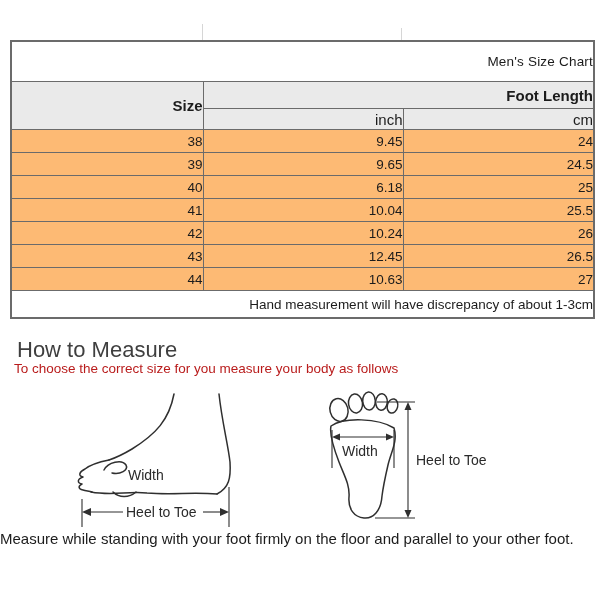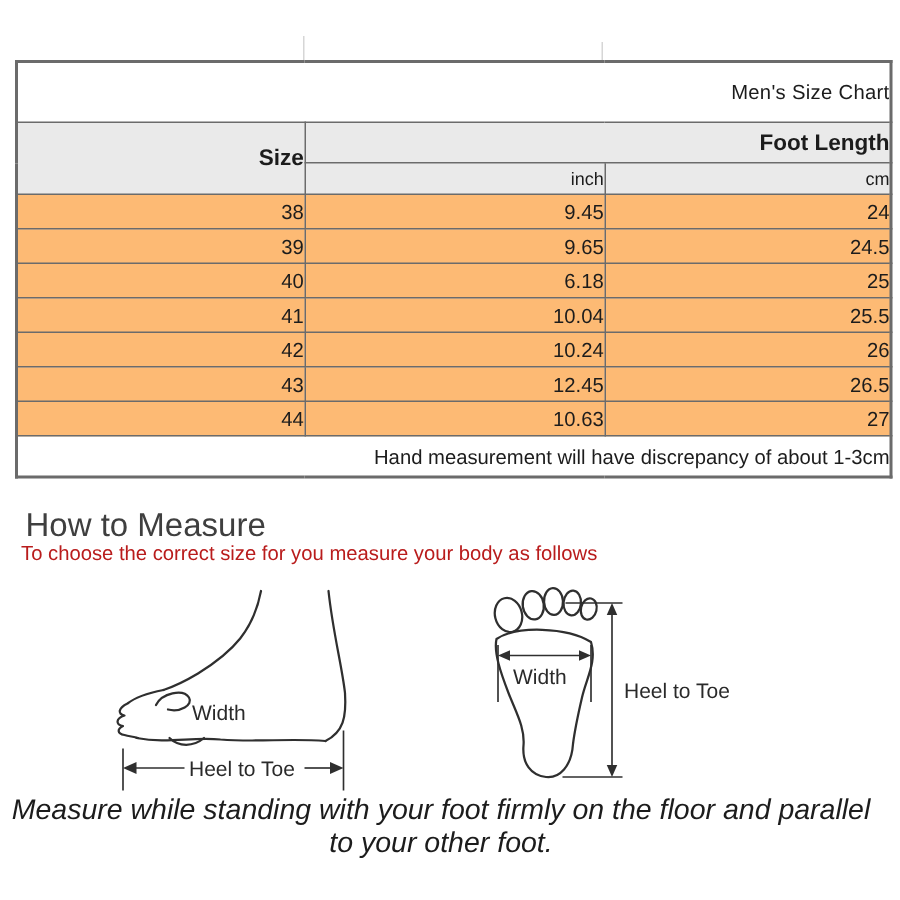--- a/index.html
+++ b/index.html
@@ -21,29 +21,29 @@
     border-collapse:collapse;table-layout:fixed;
     border:2px solid var(--border);
   }
   table.size-table td{
     border:1px solid var(--border);
     text-align:right;vertical-align:middle;padding:0;
     font-size:13.5px;color:var(--text);
   }
   td.title{height:39px;font-size:21px;background:#fff;letter-spacing:.2px;}
   tr.head-row1 td{height:26px;font-weight:bold;font-size:15px;background:var(--header-bg);}
-  tr.head-row2 td{height:20px;font-size:12px;background:var(--header-bg);font-weight:normal;}
+  tr.head-row2 td{height:20px;font-size:15px;background:var(--header-bg);font-weight:normal;}
   td.size-head{background:var(--header-bg);font-weight:bold;font-size:15px;}
   tr.data-row td{height:22px;background:#fdba74;}
   td.footnote{height:26px;background:#fff;}
 
   
   .htm-heading{position:absolute;left:17px;top:337px;font-size:22px;color:#3f3f3f;}
   .htm-sub{position:absolute;left:14px;top:361px;font-size:13.5px;color:#b91c1c;}
-  .caption{position:absolute;left:0;top:530px;width:588px;text-align:center;font-size:19px;color:var(--text);font-style:italic;}
+  .caption{position:absolute;left:0;top:530px;width:588px;font-size:15px;color:var(--text);}
 
   svg.diagram{position:absolute;overflow:visible;}
   svg.diagram .outline{fill:none;stroke:var(--line-art);stroke-width:1.5;stroke-linecap:round;stroke-linejoin:round;}
   svg.diagram .measure{fill:none;stroke:var(--line-art);stroke-width:1.1;}
   svg.diagram .arrow{fill:var(--line-art);stroke:none;}
   svg.diagram text{fill:#2a2a2a;font-family:"Liberation Sans",sans-serif;font-size:14px;}
   #side-view-svg{left:70px;top:388px;}
   #top-view-svg{left:322px;top:388px;}
 </style>
 </head>

